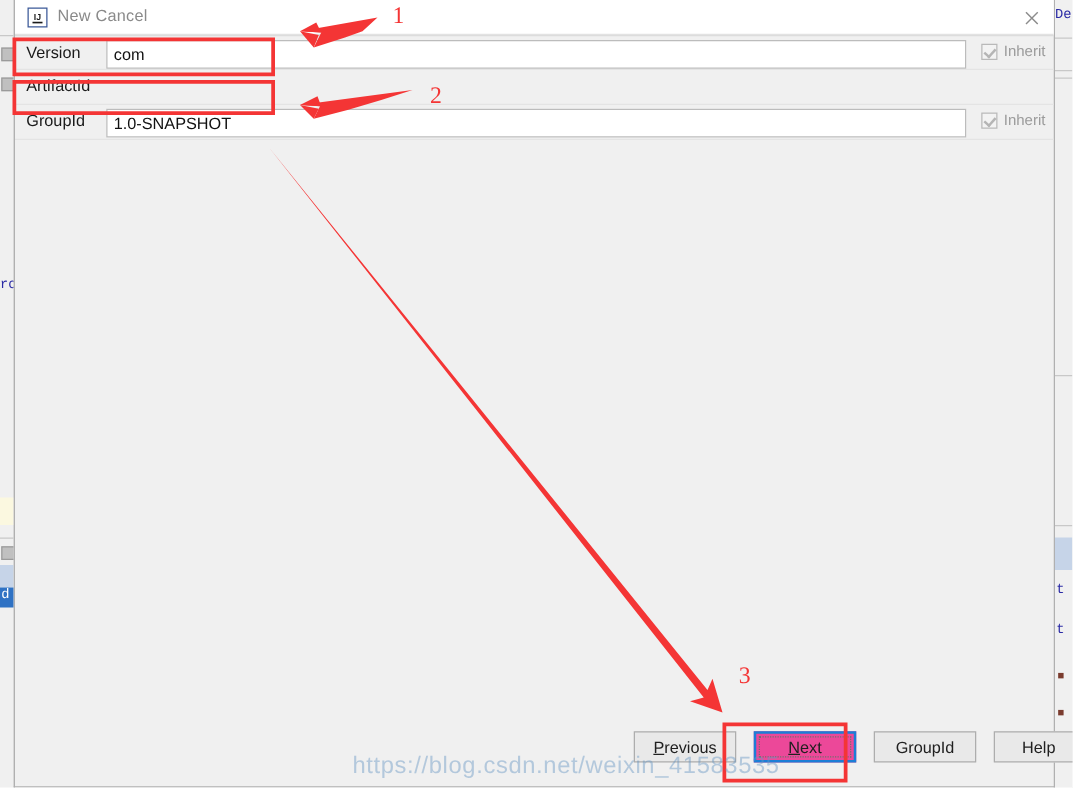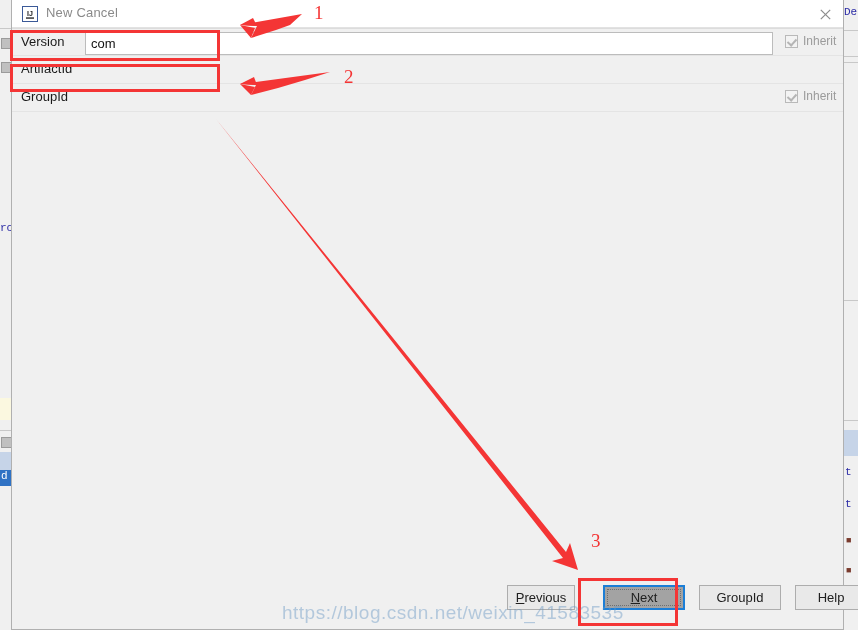--- a/index.html
+++ b/index.html
@@ -207,24 +207,24 @@
     box-sizing: border-box;
     font-family: "Liberation Sans", sans-serif;
     font-size: 13px;
     color: #202020;
     cursor: pointer;
     display: flex;
     align-items: center;
     justify-content: center;
   }
   .btn .mn { text-decoration: underline; }
-  #btn-previous { left: 495px; width: 68px; }
+  #btn-previous { left: 495px; width: 82px; }
   #btn-next {
     left: 591px; width: 82px;
-    background: #a3a3a3;
+    background: #ec4899;
     border: 2px solid #1c7ed6;
   }
   #btn-next .inner-focus {
     position: absolute;
     left: 2px; right: 2px; top: 2px; bottom: 2px;
     border: 1px dotted #6f6f6f;
     pointer-events: none;
   }
   #btn-cancel { left: 687px; width: 82px; }
   #btn-help { left: 783px; width: 72px; }
@@ -332,20 +332,21 @@
         <span class="inherit-label">Inherit</span>
       </div>
     </div>
 
     <div class="row">
       <div class="row-label">ArtifactId</div>
     </div>
 
     <div class="row">
       <div class="row-label">GroupId</div>
+      <input class="row-input" type="text" value="1.0-SNAPSHOT" style="">
       <div class="inherit-box">
         <span class="chk"></span>
         <span class="inherit-label">Inherit</span>
       </div>
     </div>
 
   </div>
 
   <div id="buttonbar">
     <div class="btn" id="btn-previous">

